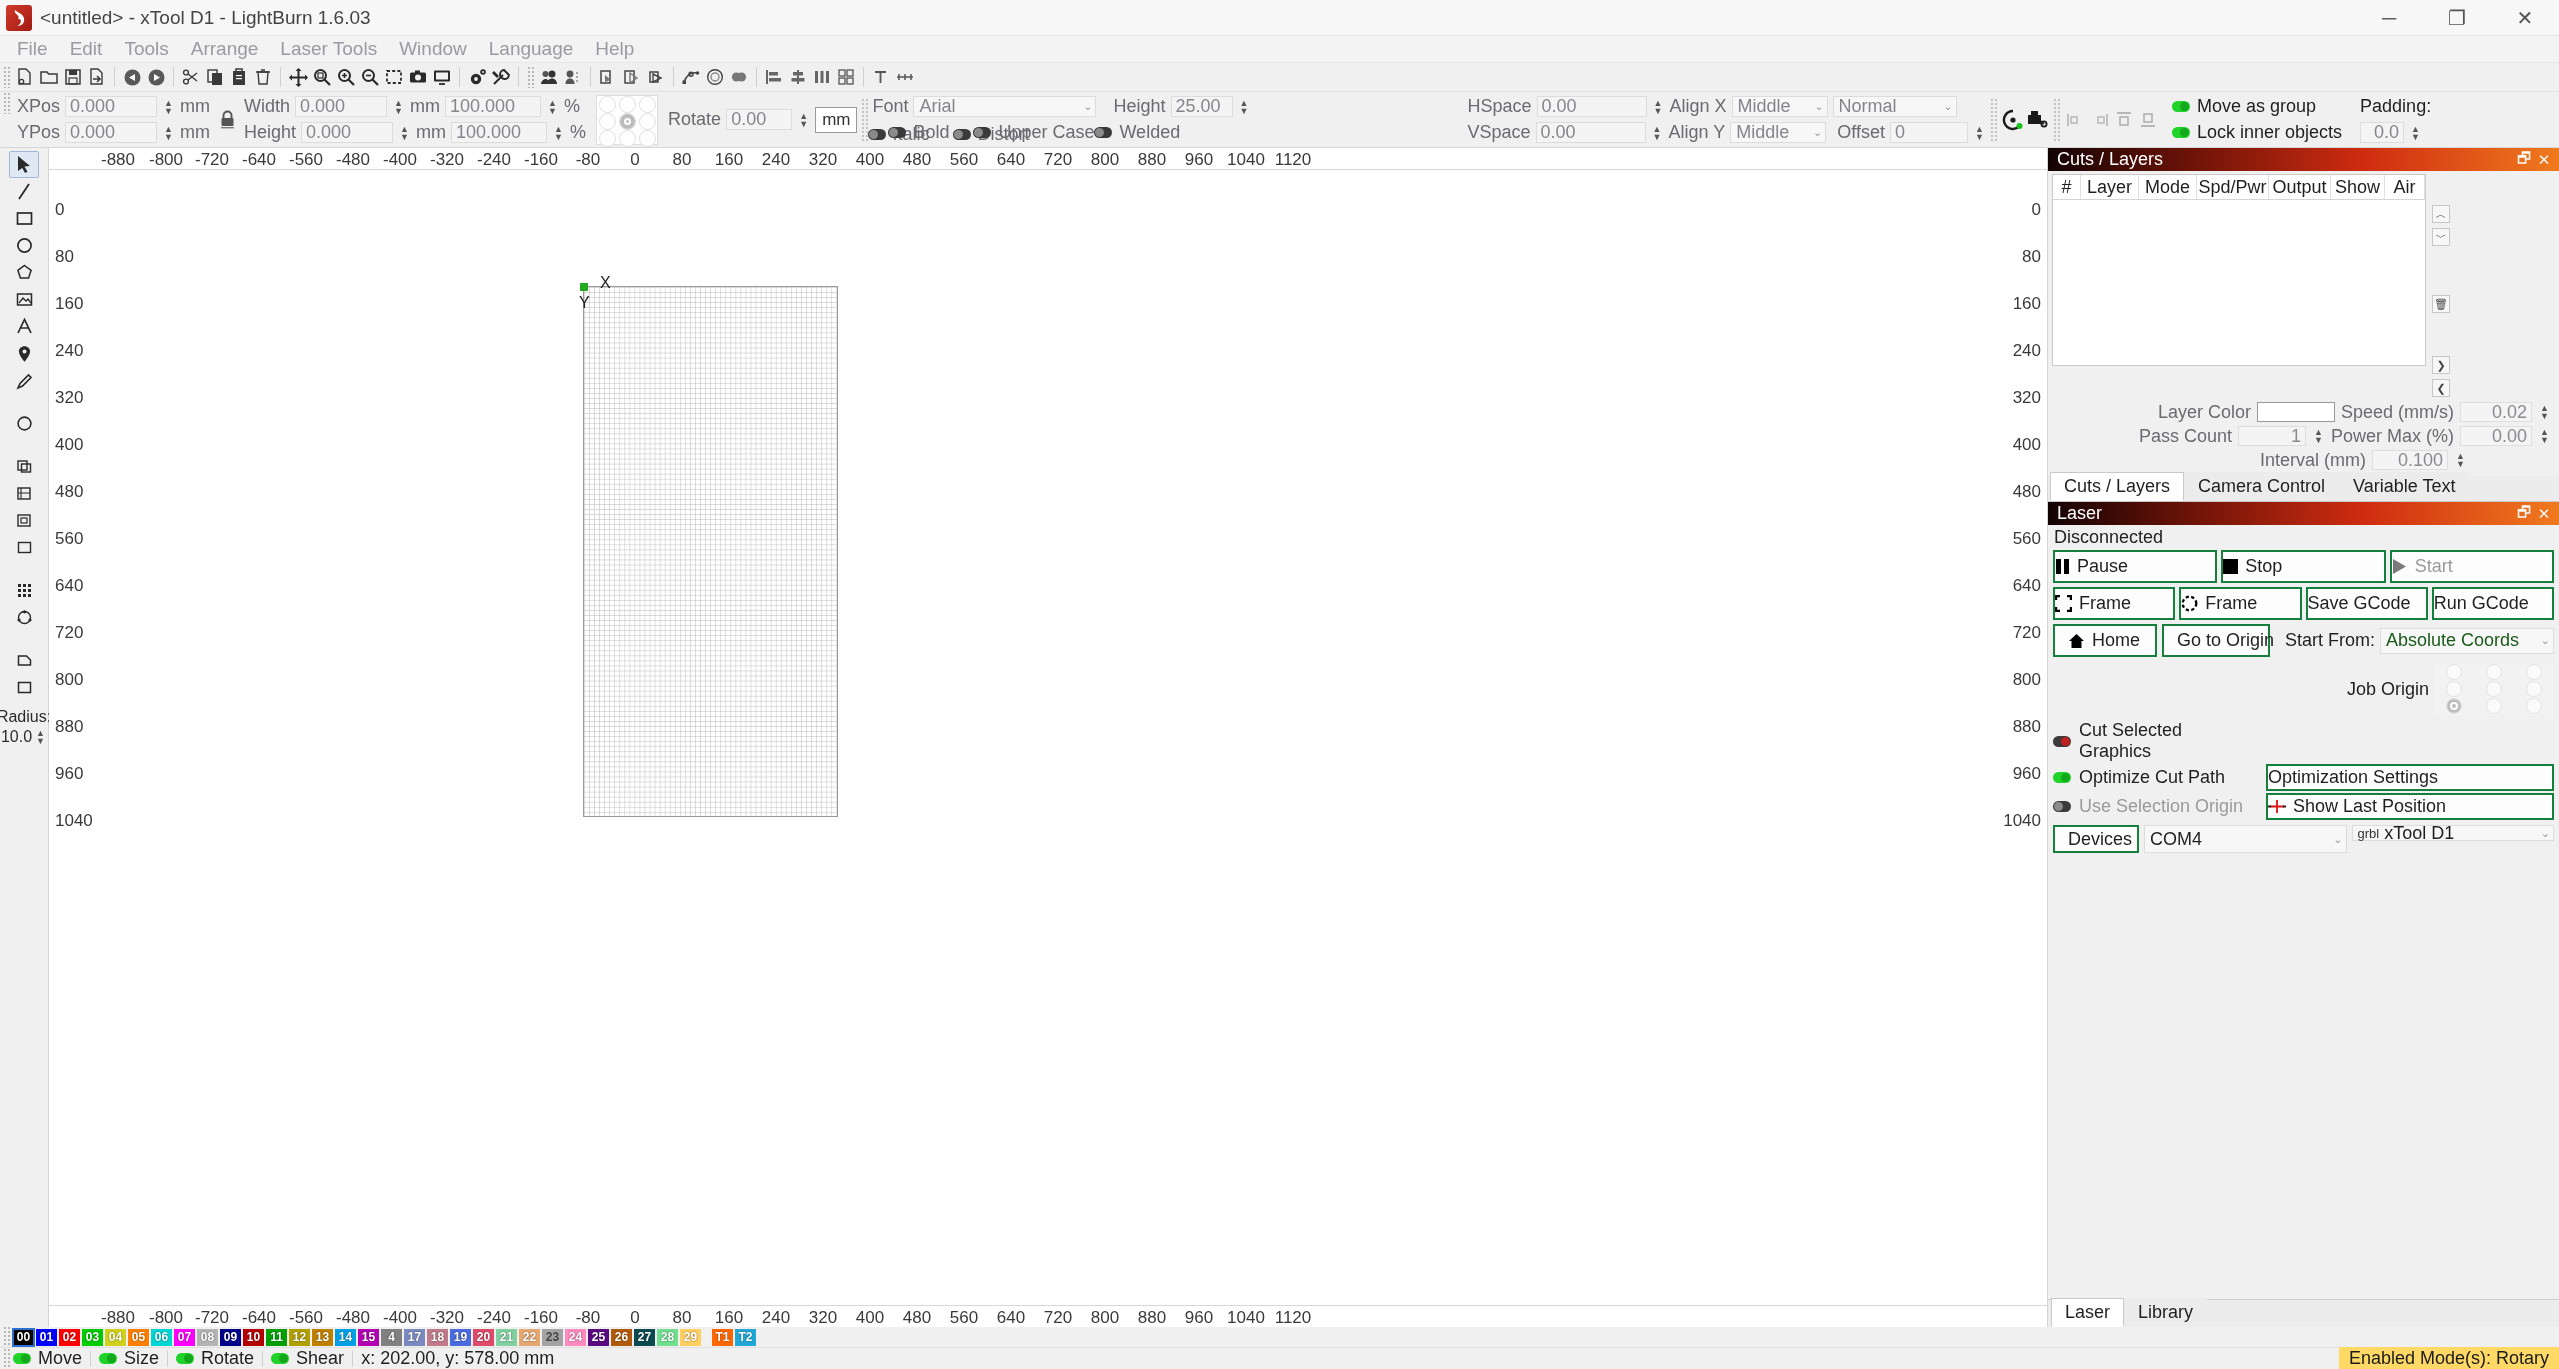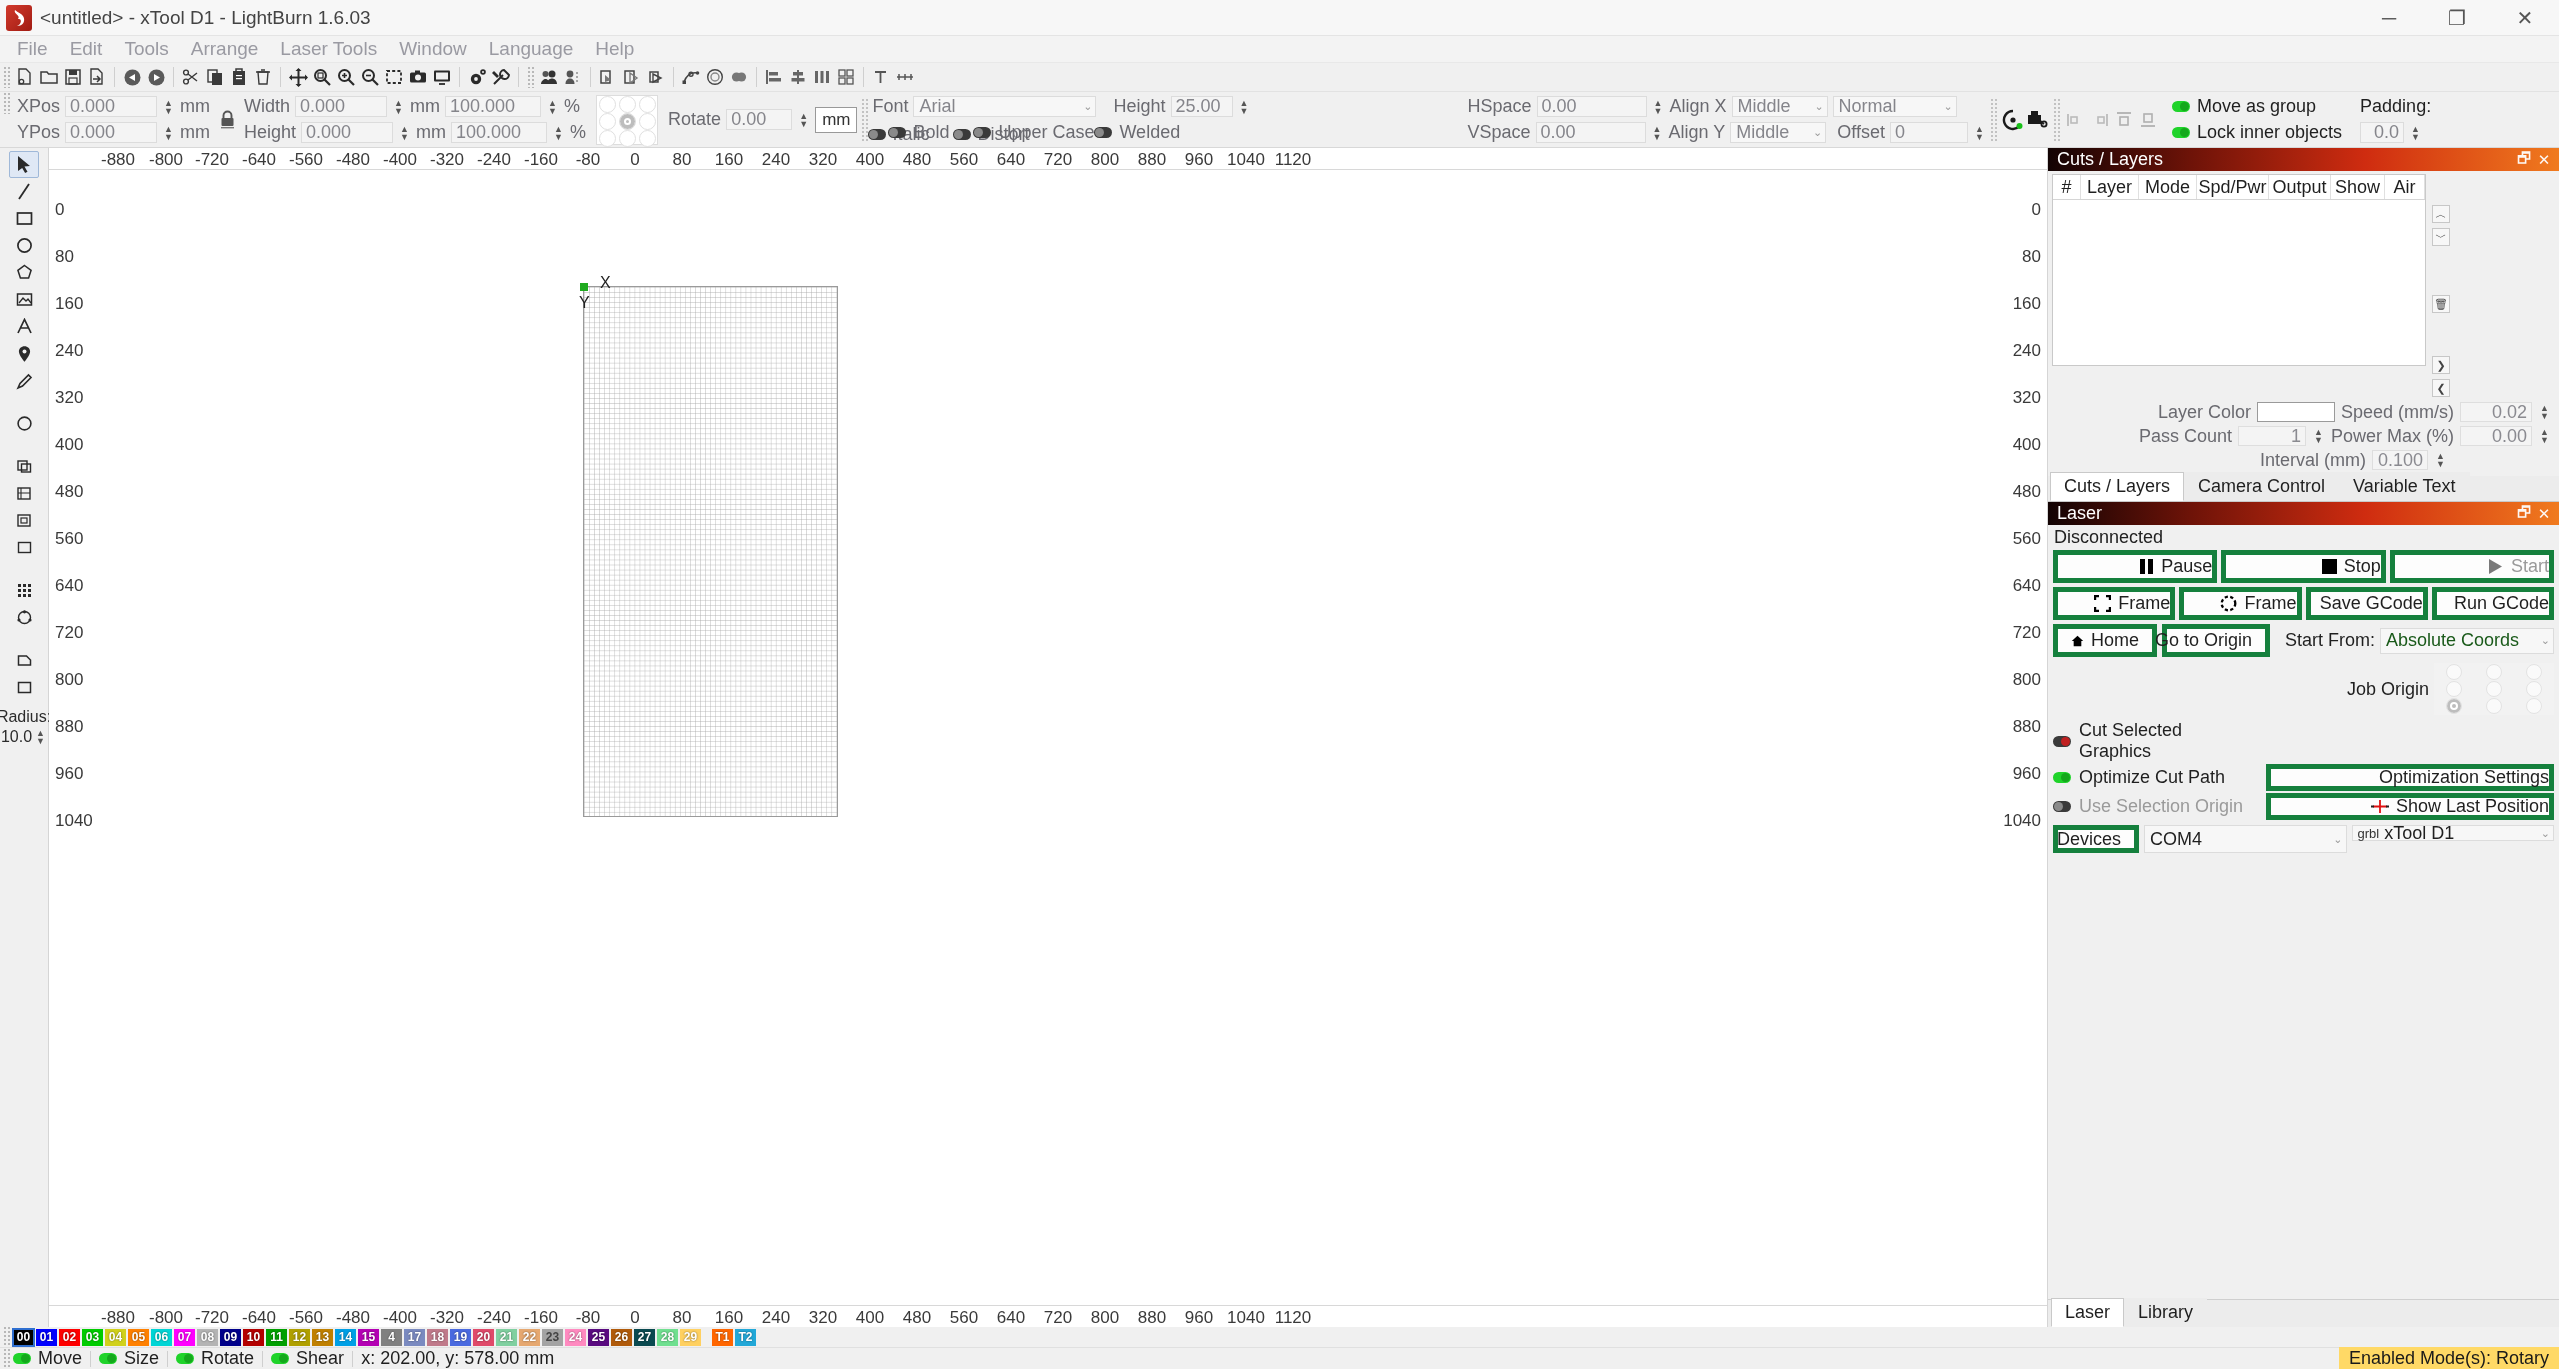--- a/index.html
+++ b/index.html
@@ -160,22 +160,22 @@
 
   .tabsrow { display:flex; border-bottom:1px solid #c9c9c9; background:#ececec; height:26px;
              flex:0 0 26px; align-items:flex-end; padding-left:2px; }
   .tab { padding:3px 13px 3px 13px; font-size:18px; color:#1f1f1f; background:#ececec;
          border:1px solid transparent; }
   .tab.active { background:#fff; border:1px solid #c9c9c9; border-bottom-color:#fff; }
 
   .laserpanel { padding:0; display:flex; flex-direction:column; flex:1 1 auto; min-height:0; }
   .status { font-size:18px; color:#222; padding:2px 6px; }
   .btnrow { display:flex; gap:4px; padding:0 5px 4px 5px; }
-  .lbtn { flex:1 1 0; min-width:0; height:33px; background:#fdfdfd; border:5px solid #15803d;
-          display:flex; align-items:center; justify-content:flex-end; gap:7px; font-size:18px;
+  .lbtn { flex:1 1 0; min-width:0; height:33px; background:#fdfdfd; border:2px solid #15803d;
+          display:flex; align-items:center; justify-content:flex-start; gap:7px; font-size:18px;
           color:#1f1f1f; white-space:nowrap; }
   .lbtn.dis { color:#9a9a9a; }
   .lbtn.auto { flex:0 0 auto; padding:0 13px; }
 
   .rowmix { display:flex; align-items:center; gap:5px; padding:0 5px 4px 5px; }
   .origin9 { width:120px; height:52px; background:#f2f2f2; display:grid;
              grid-template-columns:repeat(3,1fr); grid-template-rows:repeat(3,1fr); flex:0 0 120px;}
   .origin9 span { display:flex; align-items:center; justify-content:center; }
   .origin9 span::before { content:""; width:14px; height:14px; border-radius:50%;
             border:1px solid #e3e3e3; background:#fafafa; }
@@ -994,21 +994,21 @@
             </span>
           <span class="lplabel">Power Max (%)</span>
           <span class="lpfield" style="width:72px">0.00</span>
           <span class="spin">
               <i>▲</i>
               <i>▼</i>
             </span>
         </div>
         <div class="lprow" style="justify-content:flex-start;padding-left:212px">
           <span class="lplabel">Interval (mm)</span>
-          <span class="lpfield" style="width:56px">0.100</span>
+          <span class="lpfield" style="width:76px">0.100</span>
           <span class="spin">
               <i>▲</i>
               <i>▼</i>
             </span>
         </div>
       </div>
 
       <div class="tabsrow">
         <div class="tab active">Cuts / Layers</div>
         <div class="tab">Camera Control</div>

